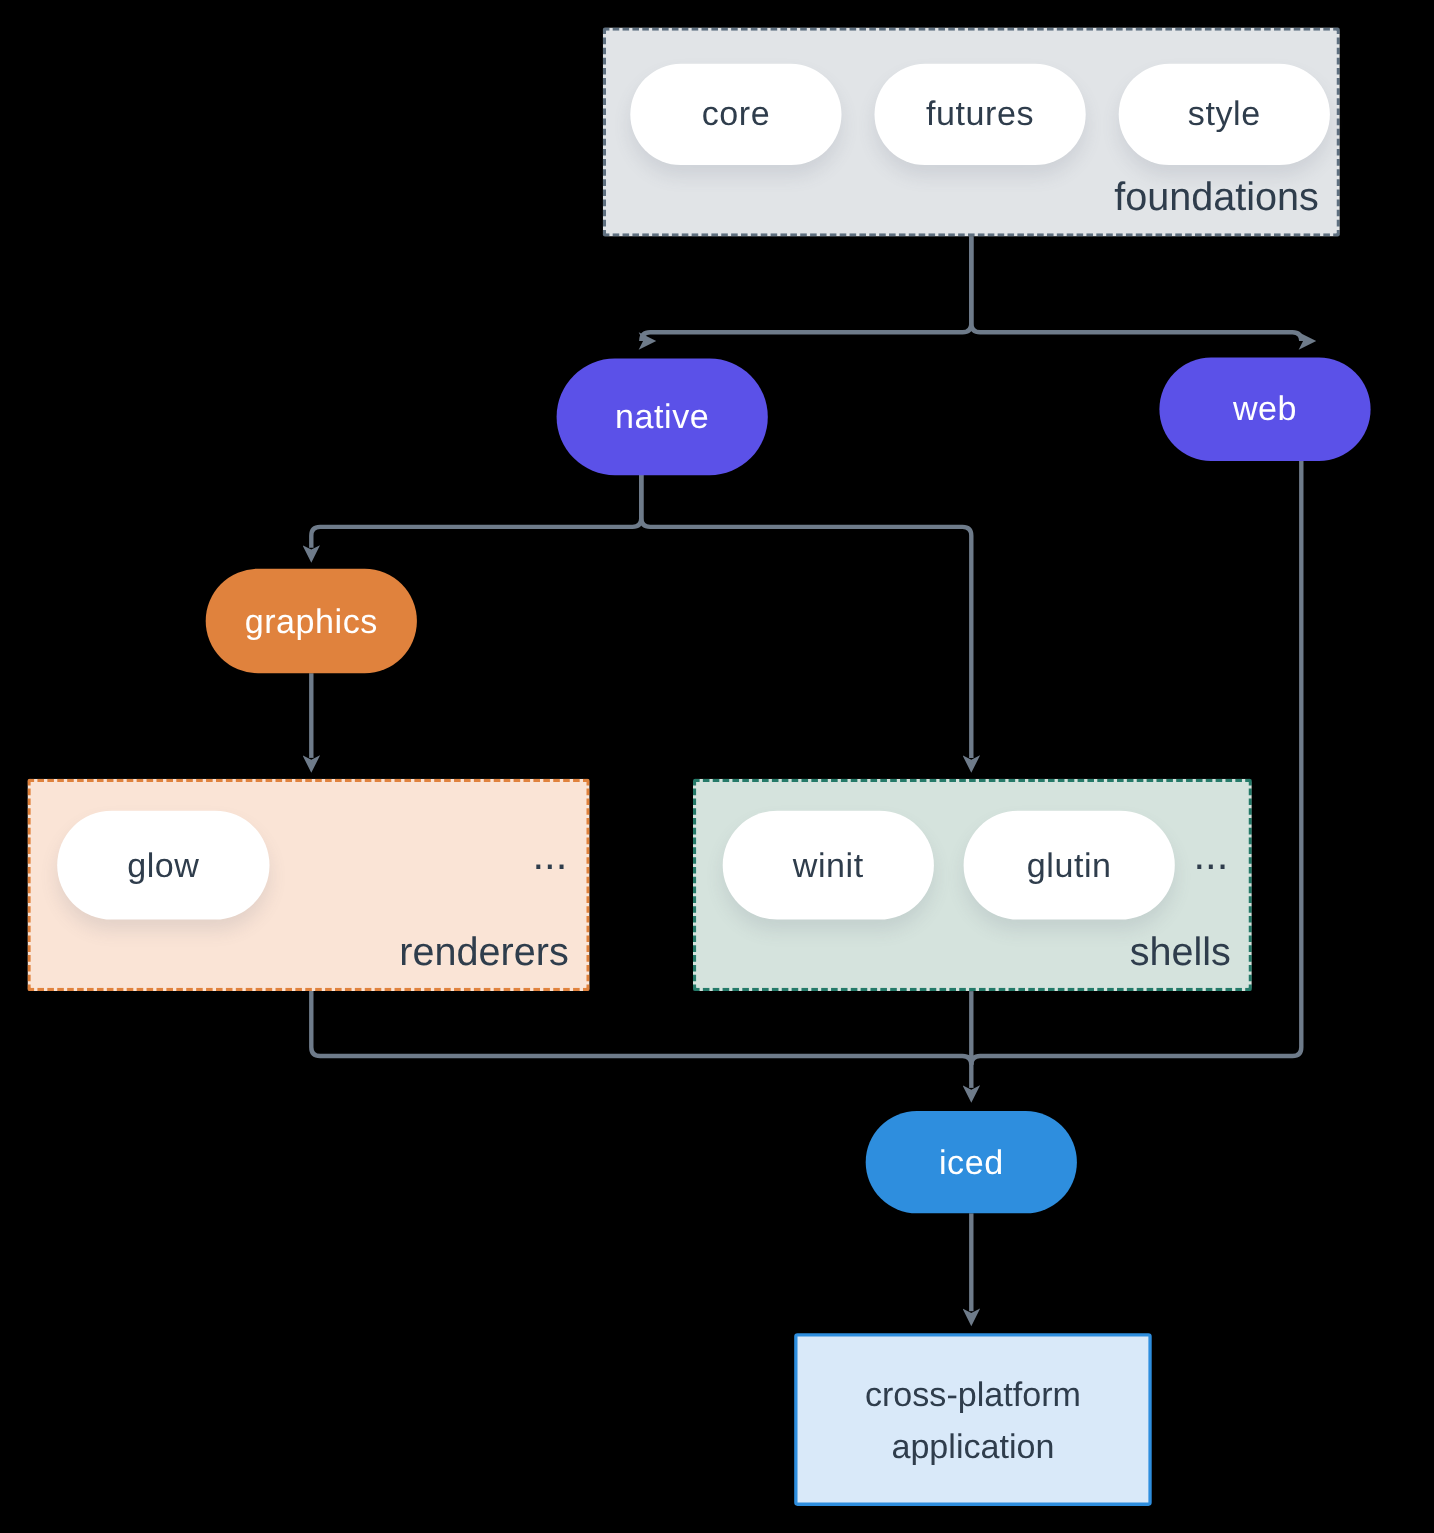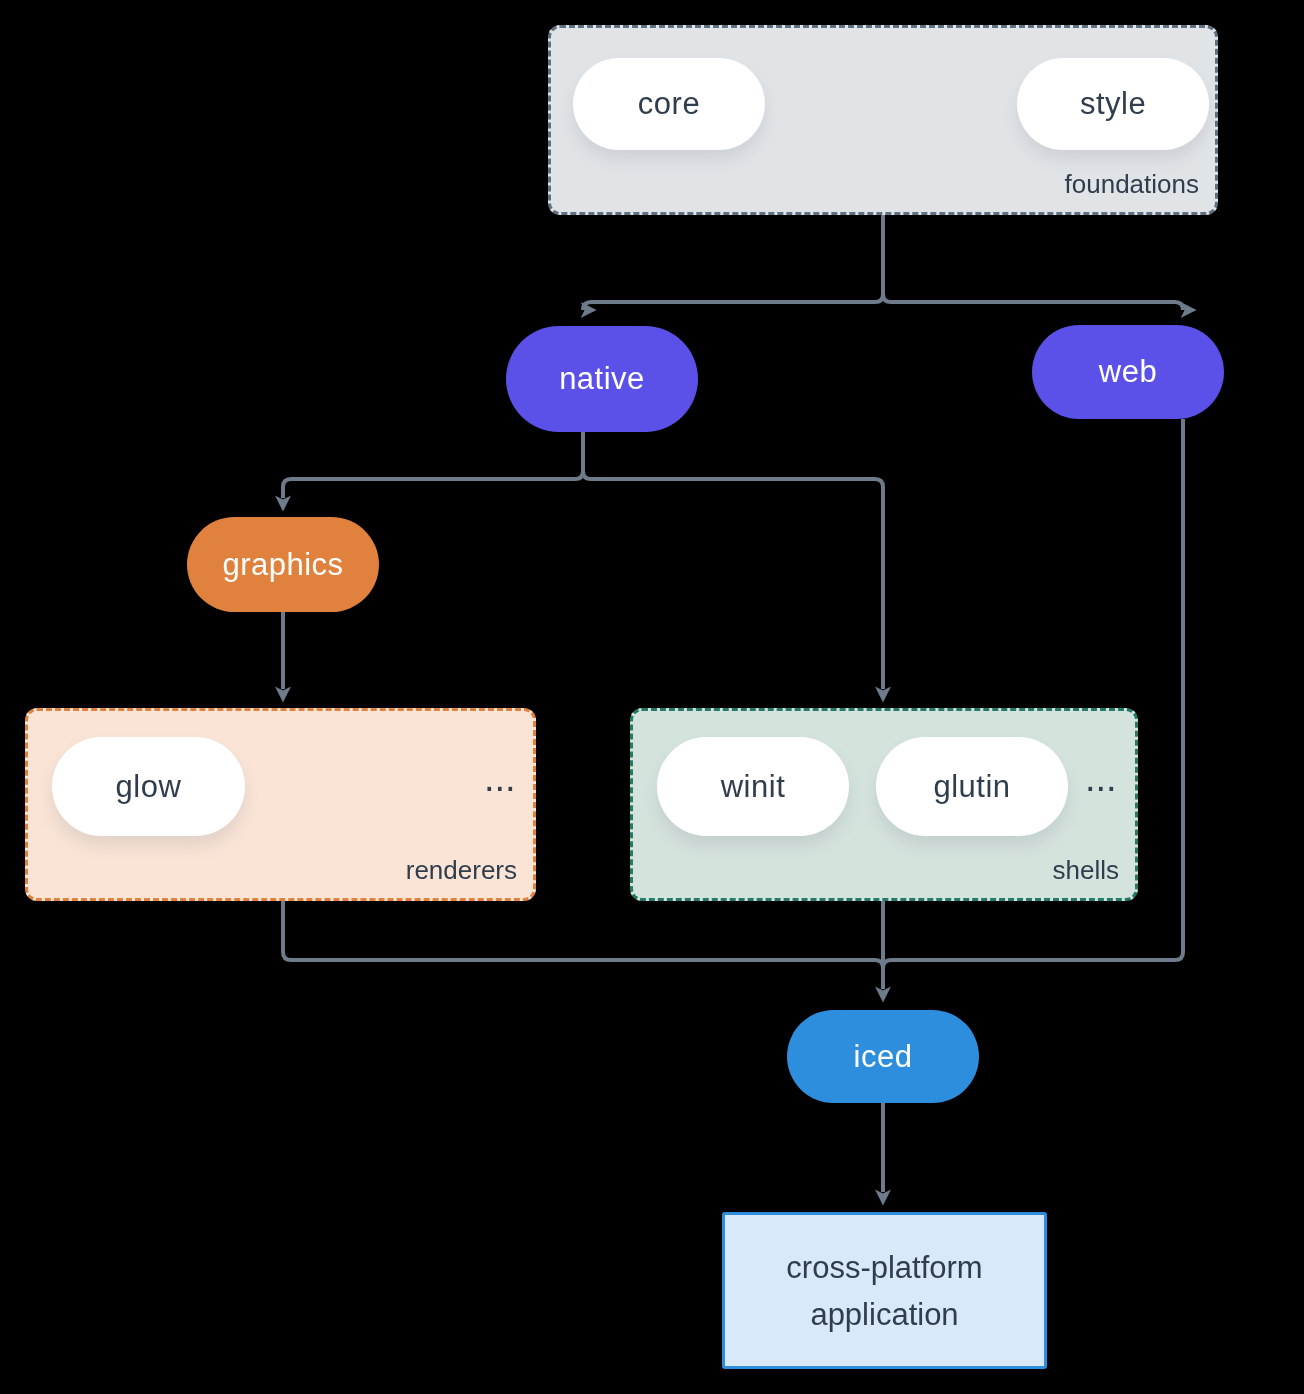--- a/index.html
+++ b/index.html
@@ -26,40 +26,40 @@
     width:1304px;height:1394px;
     background:var(--background);
     font-family:"Liberation Sans", sans-serif;
     overflow:hidden;
   }
   .connectors{position:absolute;left:0;top:0;width:1304px;height:1394px;}
   .connectors path{stroke:var(--connector);stroke-width:4;fill:none;stroke-linejoin:round;}
   .connectors marker path{fill:var(--connector);stroke:none;}
 
   .group{
-    position:absolute;box-sizing:border-box;border-radius:12px;
+    position:absolute;box-sizing:border-box;border-radius:2px;
   }
   .g-foundations{
     left:548px;top:25px;width:670px;height:190px;
     background:var(--foundations-fill);
     border:3px dashed var(--foundations-border);
   }
   .g-renderers{
     left:25px;top:708px;width:511px;height:193px;
     background:var(--renderers-fill);
     border:3px dashed var(--renderers-border);
   }
   .g-shells{
     left:630px;top:708px;width:508px;height:193px;
     background:var(--shells-fill);
     border:3px dashed var(--shells-border);
   }
   .group-label{
     position:absolute;right:16px;bottom:12px;
-    font-size:26px;color:var(--text-dark);text-align:right;
+    font-size:36px;color:var(--text-dark);text-align:right;
   }
 
   .pill{
     position:absolute;box-sizing:border-box;
     display:flex;align-items:center;justify-content:center;
     border-radius:60px;
     font-size:31px;letter-spacing:0.5px;
   }
   .pill.white{
     background:var(--pill-fill);color:var(--text-dark);
@@ -69,21 +69,21 @@
   .pill.orange{background:var(--node-orange);color:var(--text-light);}
   .pill.blue{background:var(--node-blue);color:var(--text-light);text-align:center;}
 
   
   .p-core{left:22px;top:30px;width:192px;height:92px;}
   .p-futures{left:244px;top:30px;width:192px;height:92px;}
   .p-style{left:466px;top:30px;width:192px;height:92px;}
 
   
   .p-native{left:506px;top:326px;width:192px;height:106px;}
-  .p-web{left:1032px;top:325px;width:192px;height:94px;}
+  .p-web{left:1054px;top:325px;width:192px;height:94px;}
   .p-graphics{left:187px;top:517px;width:192px;height:95px;}
   .p-iced{left:787px;top:1010px;width:192px;height:93px;}
 
   
   .p-wgpu{left:24px;top:26px;width:193px;height:99px;}
   .p-glow{left:241px;top:26px;width:193px;height:99px;}
   .p-winit{left:24px;top:26px;width:192px;height:99px;}
   .p-glutin{left:243px;top:26px;width:192px;height:99px;}
 
   .dots{
@@ -120,20 +120,21 @@
     <path d="M 583 420 L 583 471 Q 583 479 591 479 L 875 479 Q 883 479 883 487 L 883 689" marker-end="url(#arrow)"></path>
     <path d="M 283 612 L 283 689" marker-end="url(#arrow)"></path>
     <path d="M 283 901 L 283 952 Q 283 960 291 960 L 875 960 Q 883 960 883 968"></path>
     <path d="M 1183 419 L 1183 952 Q 1183 960 1175 960 L 891 960 Q 883 960 883 968"></path>
     <path d="M 883 901 L 883 989" marker-end="url(#arrow)"></path>
     <path d="M 883 1103 L 883 1192" marker-end="url(#arrow)"></path>
   </svg>
 
   <div class="group g-foundations">
     <div class="pill white p-core">core</div>
+    <div class="pill white p-futures">futures</div>
     <div class="pill white p-style">style</div>
     <div class="group-label">foundations</div>
   </div>
 
   <div class="pill purple p-native">native</div>
   <div class="pill purple p-web">web</div>
   <div class="pill orange p-graphics">graphics</div>
 
   <div class="group g-renderers">
     <div class="pill white p-wgpu">glow</div>

